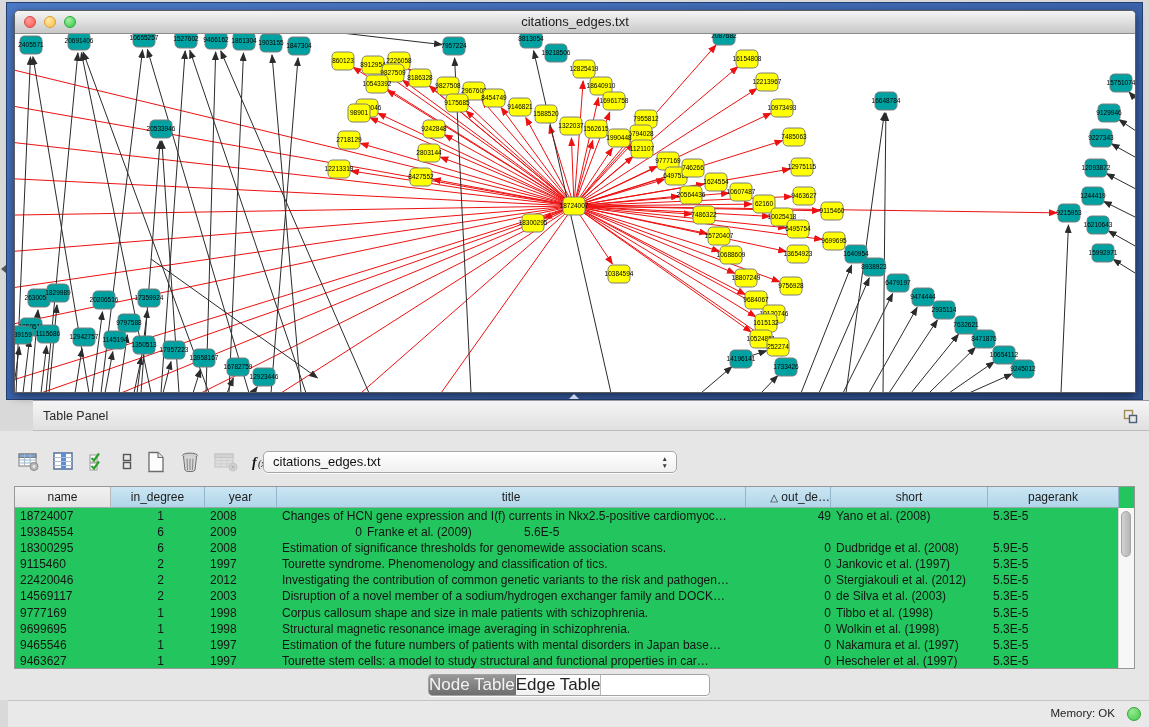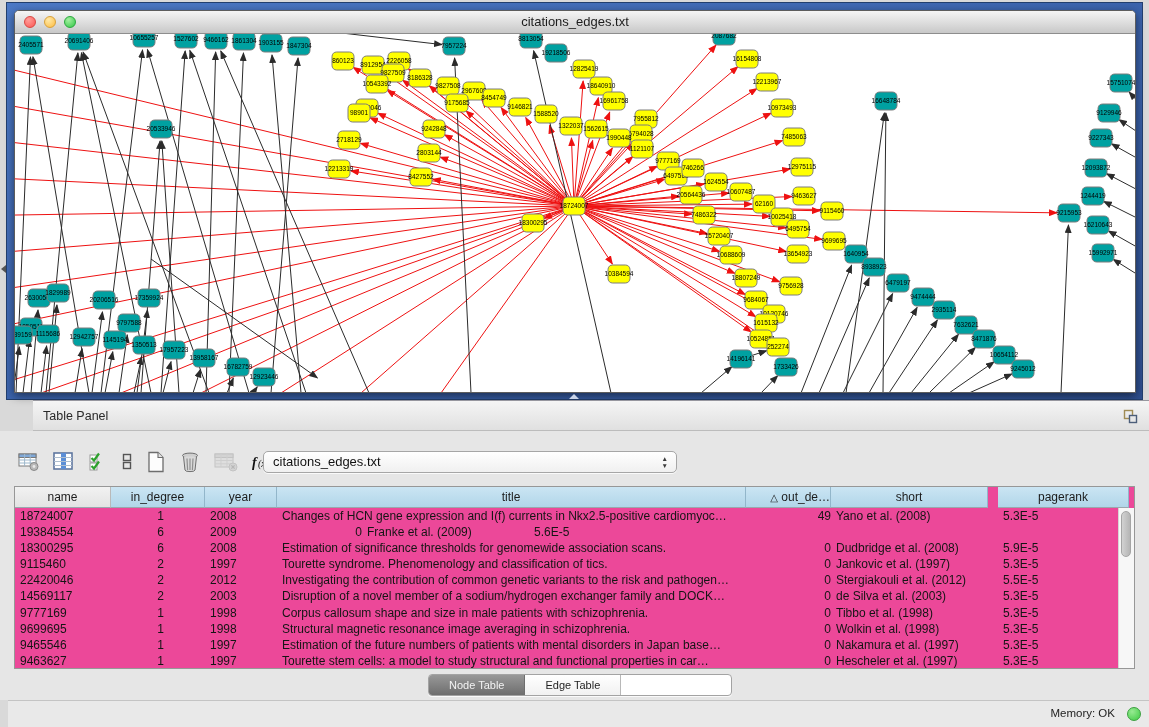--- a/index.html
+++ b/index.html
@@ -31,43 +31,43 @@
   .panel-body{position:absolute;left:0;top:431px;width:1149px;height:269px;background:#e6e6e6;}
   .toolbar{position:absolute;left:18px;top:447px;height:30px;display:flex;align-items:center;gap:13px;}
   .tbtn{display:flex;align-items:center;justify-content:center;cursor:pointer;}
   .combo{position:absolute;left:263px;top:451px;width:414px;height:22px;box-sizing:border-box;
          background:linear-gradient(#ffffff,#f0f0f0);border:1px solid #a6a6a6;border-radius:5px;
          box-shadow:0 1px 0 rgba(255,255,255,.8);cursor:pointer;}
   .combo .lbl{font-size:13px;line-height:20px;padding-left:9px;color:#111;
               white-space:nowrap;overflow:hidden;}
   .combo .arrows{position:absolute;right:8px;top:3px;font-size:6.5px;line-height:7px;color:#3a3a3a;text-align:center;}
   
-  .tbl{position:absolute;left:14px;top:486px;width:1121px;height:183px;background:#ec4899;
+  .tbl{position:absolute;left:14px;top:486px;width:1121px;height:183px;background:#22c55e;
        border:1px solid #979797;box-sizing:border-box;overflow:hidden;}
   .thead{display:flex;height:21px;}
   .hcell{box-sizing:border-box;height:21px;font-size:12px;line-height:20px;text-align:center;
          color:#1c1c1c;background:linear-gradient(#cbe5f3,#b1d6e9);
          border-right:1px solid #92b6ca;border-bottom:1px solid #9aa7ad;cursor:pointer;
          overflow:hidden;white-space:nowrap;}
   .hcell.gray{background:linear-gradient(#f2f2f2,#e3e3e3);border-right:1px solid #b9b9b9;}
   .hcell .tri{font-size:10px;}
   .trow{display:flex;height:16.1px;cursor:default;}
   .tcell{box-sizing:border-box;font-size:12px;line-height:16px;color:#151515;
          padding-left:5px;overflow:hidden;white-space:nowrap;}
   .c0{width:96px;} .c1{width:94px;text-align:center;} .c2{width:72px;} .c3{width:469px;}
-  .c4{width:85px;text-align:right;} .c5{width:157px;} .c6{width:131px;margin-left:10px;}
+  .c4{width:85px;text-align:right;} .c5{width:157px;} .c6{width:131px;}
   .vscroll{position:absolute;right:0;top:21px;bottom:0;width:15px;background:#f7f7f7;
            border-left:1px solid #d6d6d6;}
   .vthumb{position:absolute;left:2px;top:3px;width:10px;height:46px;border-radius:6px;
           background:linear-gradient(90deg,#d2d2d2,#b5b5b5);border:1px solid #a5a5a5;box-sizing:border-box;cursor:pointer;}
   
   .tabs{position:absolute;left:428px;top:674px;height:22px;display:flex;
         border:1px solid #a3a3a3;border-radius:4px;overflow:hidden;background:#fff;
         box-shadow:0 1px 0 rgba(255,255,255,.8);box-sizing:border-box;}
-  .tab{font-size:11px;line-height:20px;padding:0 20px;color:#1f1f1f;cursor:pointer;
+  .tab{font-size:17px;line-height:20px;padding:0 0;color:#1f1f1f;cursor:pointer;
        background:linear-gradient(#ffffff,#f1f1f1);border-right:1px solid #b8b8b8;}
   .tab:last-child{border-right:none;margin-top:44px;}
   .tab.active{background:linear-gradient(#989898,#6e6e6e);color:#f3f3f3;border-right-color:#6e6e6e;}
   
   .status{position:absolute;left:8px;top:700px;width:1149px;height:27px;background:#e9e9e9;
           border-top:1px solid #c4c4c4;box-sizing:border-box;}
   .mem{position:absolute;right:42px;top:6px;font-size:11.5px;color:#222;}
   .memdot{position:absolute;right:16px;top:6px;width:14px;height:14px;border-radius:50%;
           background:radial-gradient(circle at 35% 30%,#97ea92,#3ecb43);
           border:1px solid #3aa03e;box-sizing:border-box;cursor:pointer;}

